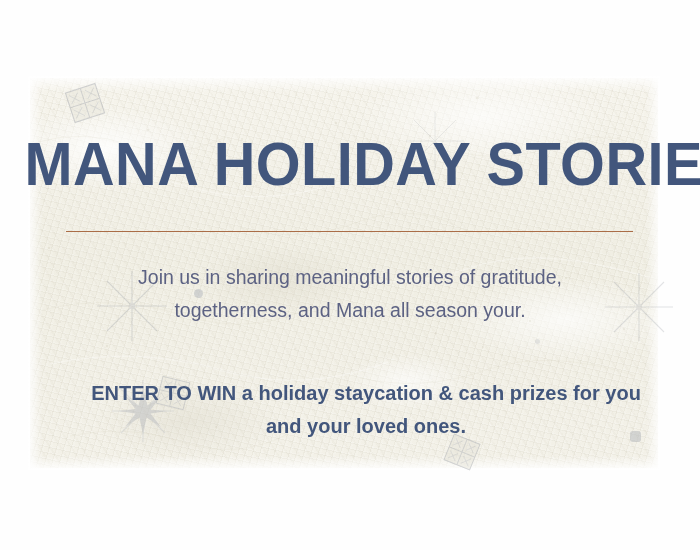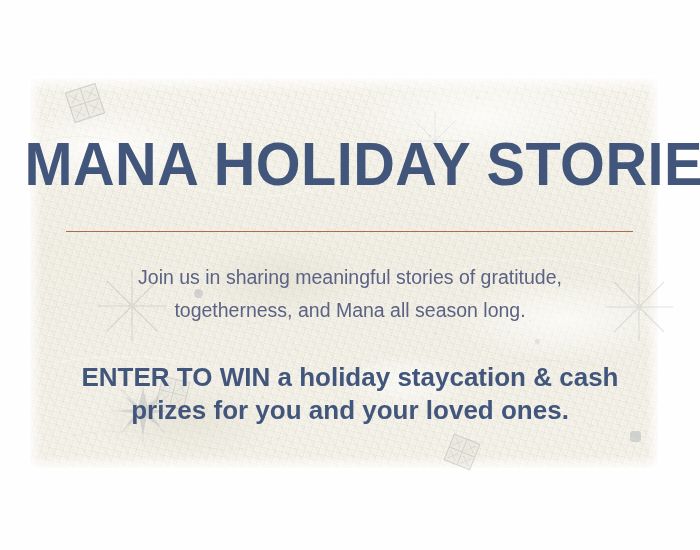--- a/index.html
+++ b/index.html
@@ -118,23 +118,23 @@
     font-size: 19.5px;
     line-height: 33px;
     font-weight: normal;
   }
 
   .cta-copy {
     position: absolute;
     left: 62px;
     width: 576px;
     top: 361px;
-    margin: 0;
+    margin: 16px;
     color: #42567c;
-    font-size: 26px;
+    font-size: 20px;
     line-height: 33px;
     font-weight: bold;
   }
 </style>
 </head>
 <body>
 
 <div id="promo-canvas">
 
   <div class="paper-panel">
@@ -290,18 +290,18 @@
 
   <div class="deco" style="left:194px; top:289px; width:9px; height:9px; opacity:.55; background:#b7babf; border-radius:50%;"></div>
   <div class="deco" style="left:630px; top:431px; width:11px; height:11px; opacity:.5; background:#b2b5ba; border-radius:3px;"></div>
   <div class="deco" style="left:535px; top:339px; width:5px; height:5px; opacity:.35; background:#bcbfc4; border-radius:50%;"></div>
 
   <div class="content">
     <h1 class="headline">MANA HOLIDAY STORIES</h1>
 
     <div class="divider"></div>
 
-    <p class="subcopy">Join us in sharing meaningful stories of gratitude, togetherness, and Mana all season long.</p>
+    <p class="subcopy">Join us in sharing meaningful stories of gratitude, togetherness, and Mana all season your.</p>
 
     <p class="cta-copy">ENTER TO WIN a holiday staycation &amp; cash prizes for you and your loved ones.</p>
   </div>
 
 </div>
 
 </body></html>

